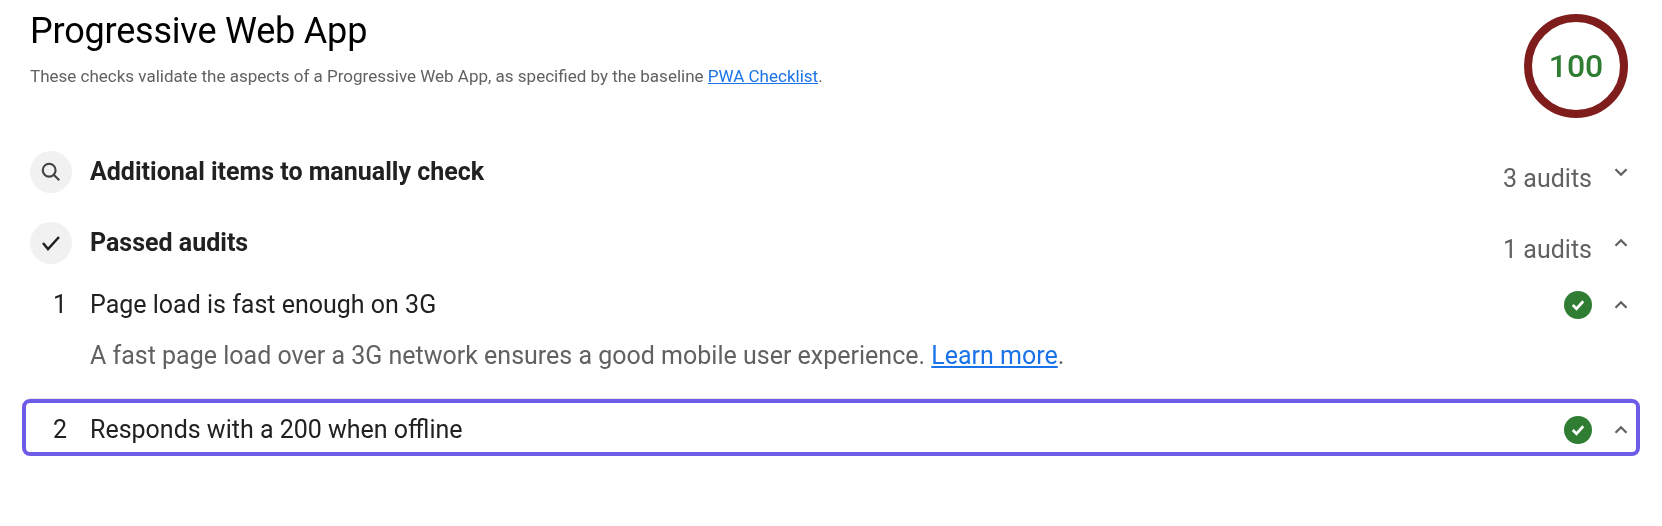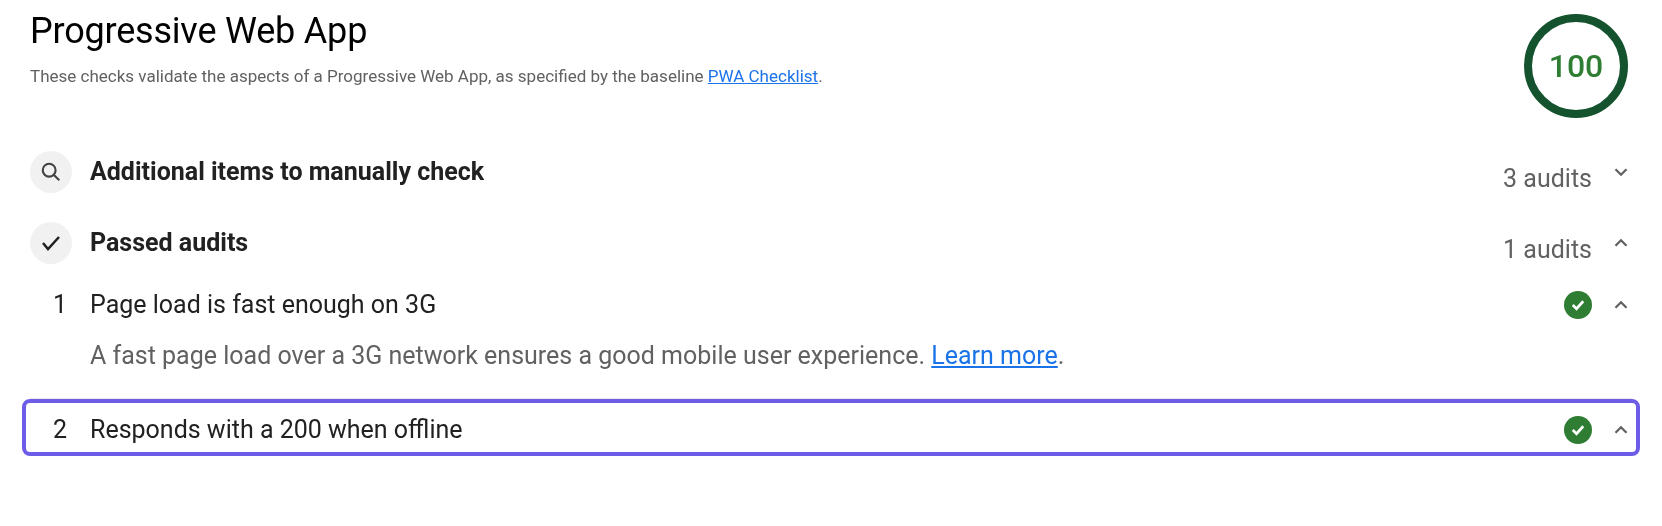--- a/index.html
+++ b/index.html
@@ -35,21 +35,21 @@
       color: #616161;
       font-weight: 400;
     }
     .subtitle a {
       color: #1a73e8;
       text-decoration: underline;
     }
     .score-gauge {
       width: 104px;
       height: 104px;
-      border: 8px solid #14532d;
+      border: 8px solid #7f1d1d;
       border-radius: 50%;
       display: flex;
       align-items: center;
       justify-content: center;
       font-size: 32px;
       font-weight: 500;
       color: #2e7d32;
       flex-shrink: 0;
       margin-right: 4px;
       margin-top: 4px;

